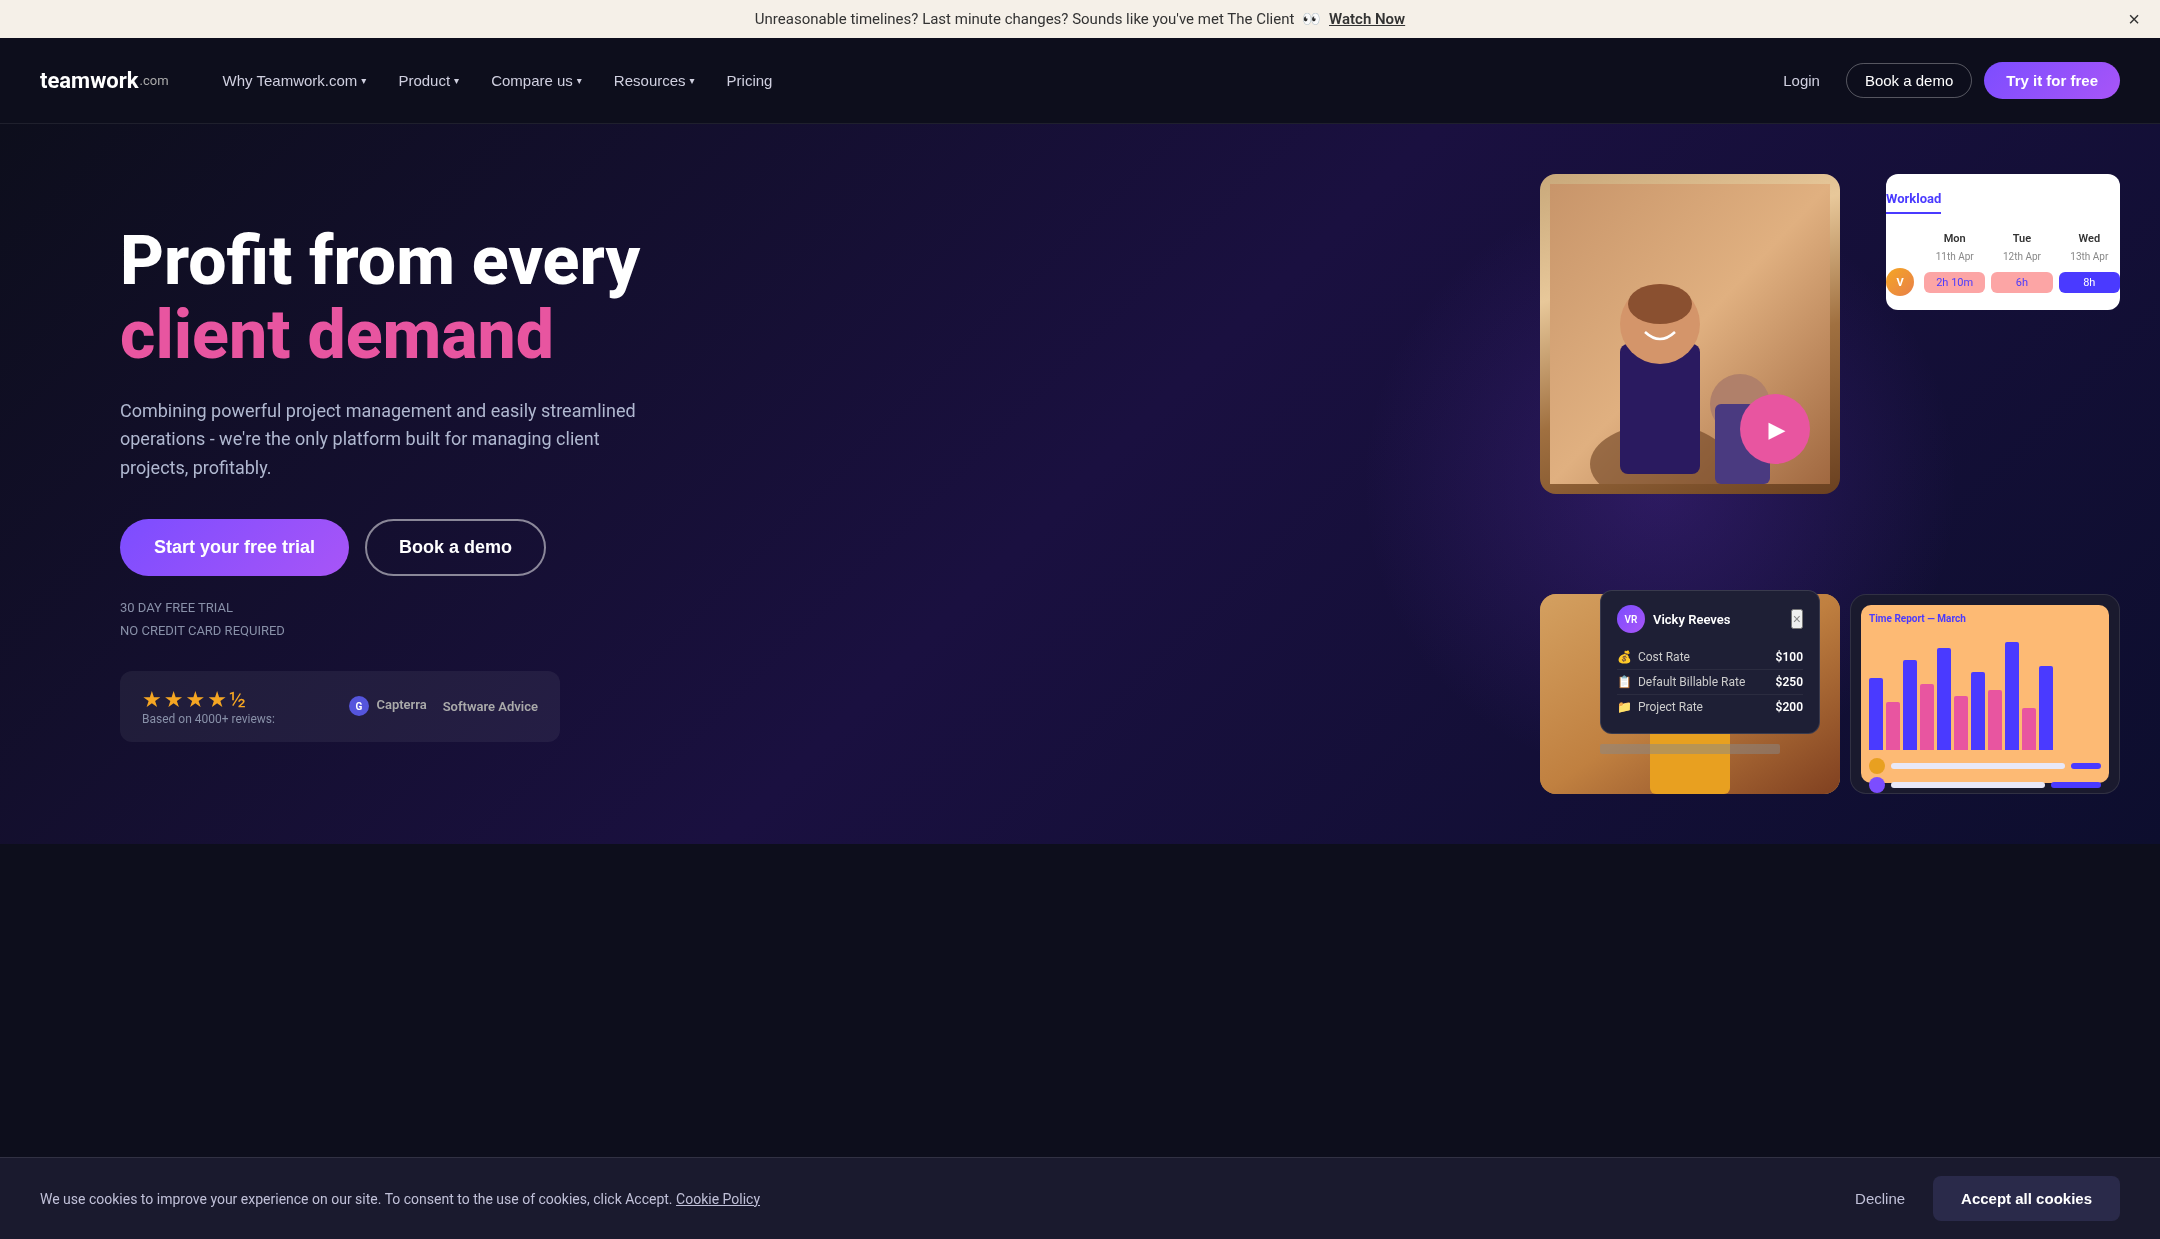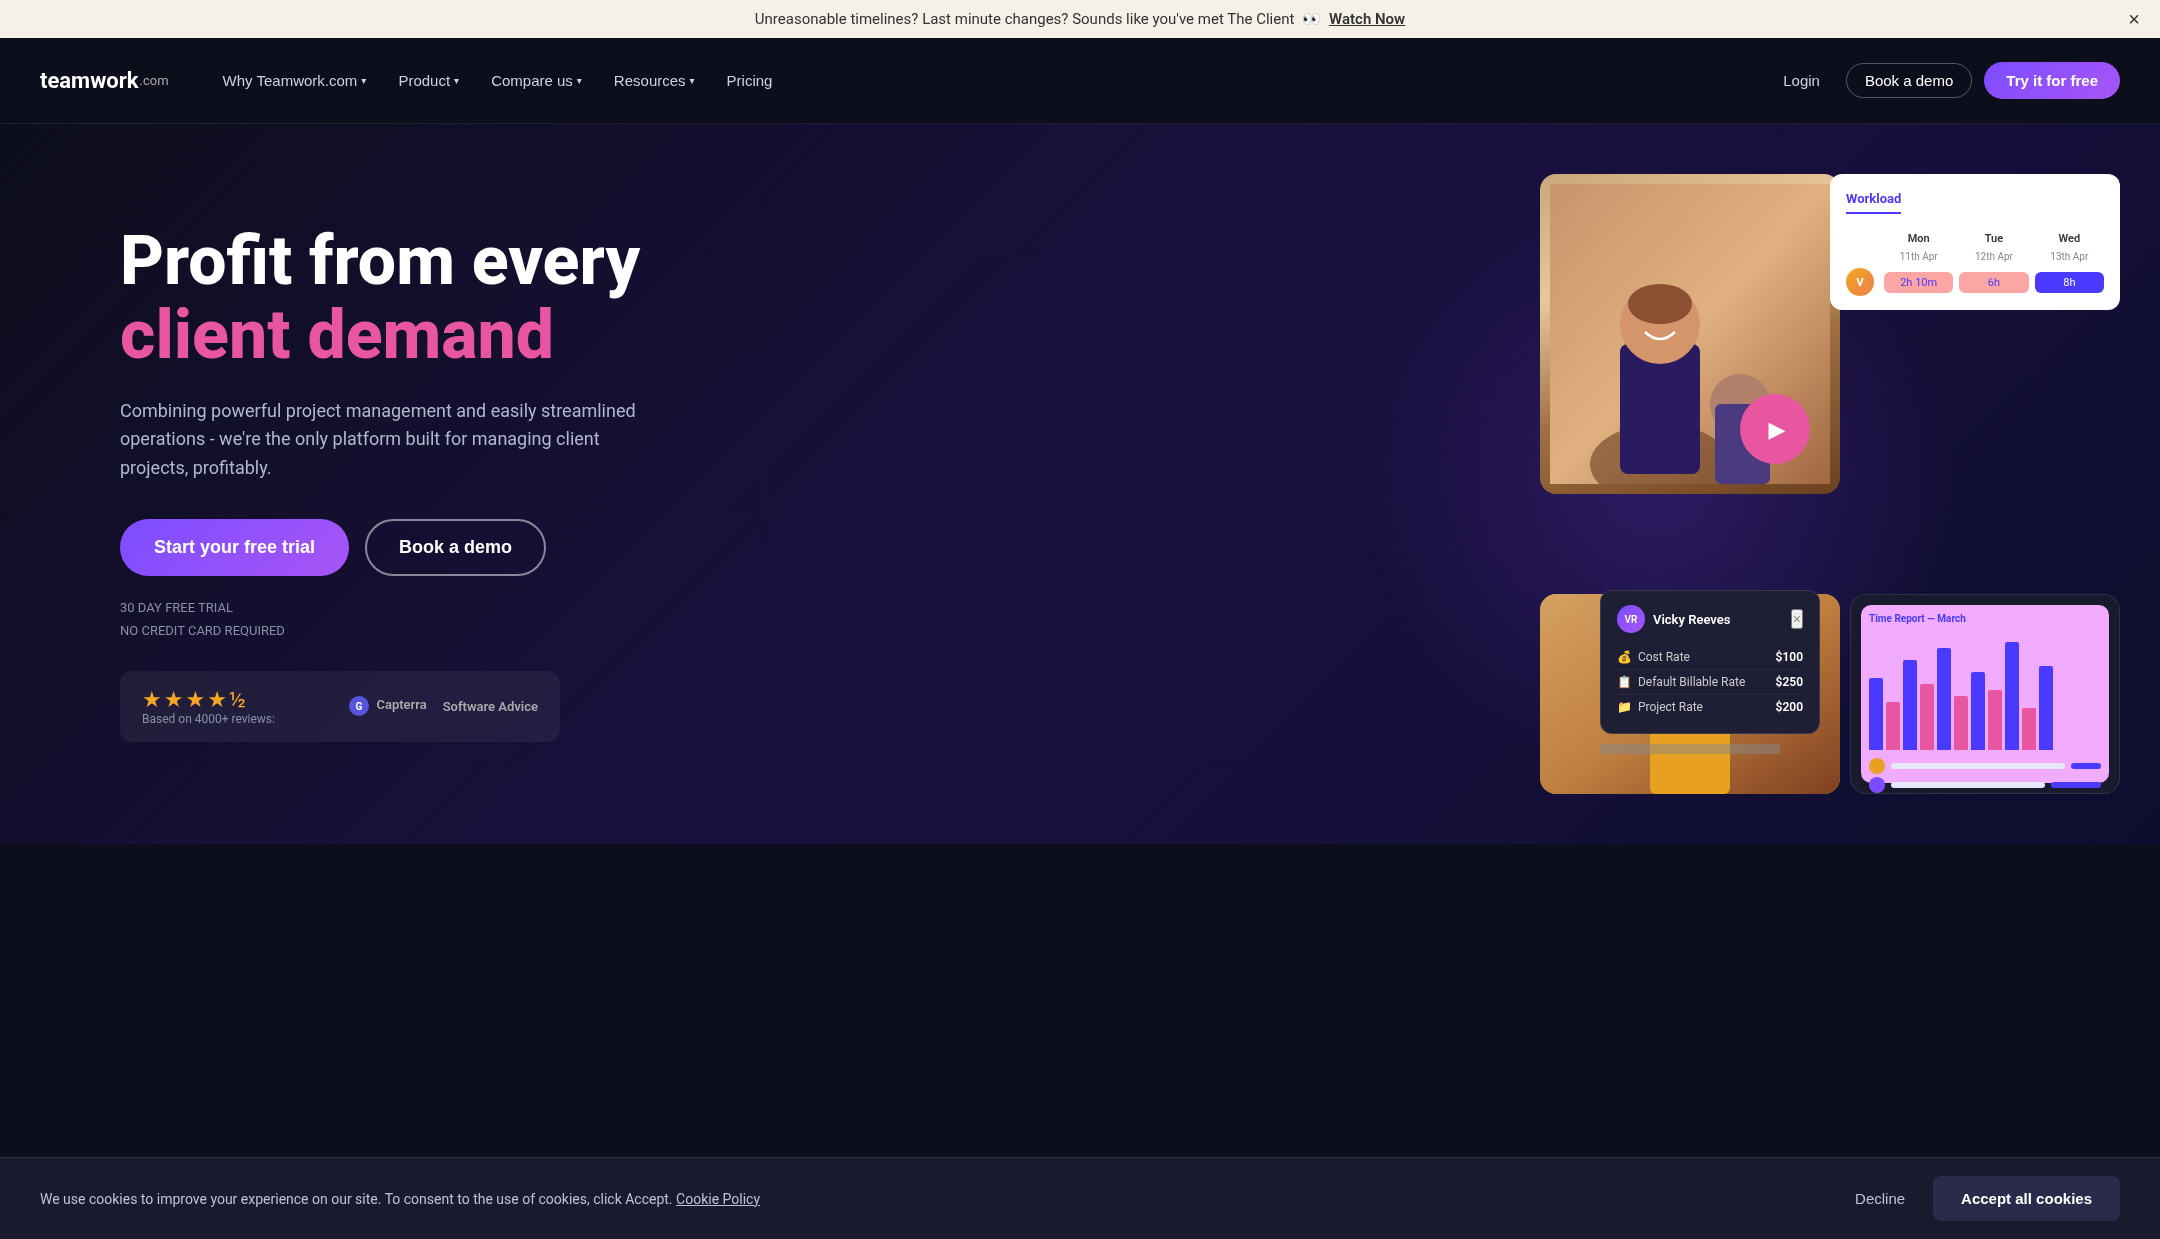--- a/index.html
+++ b/index.html
@@ -262,24 +262,24 @@
       content: '▶';
       font-size: 22px;
       color: #fff;
       margin-left: 4px;
     }
 
     .workload-card {
       position: absolute;
       top: 0;
       right: 0;
-      width: 290px;
+      width: 234px;
       background: #fff;
       border-radius: 12px;
-      padding: 14px 16px;
+      padding: 14px 0;
       color: #333;
     }
     .workload-header {
       font-size: 13px;
       font-weight: 700;
       color: #4a3aff;
       border-bottom: 2px solid #4a3aff;
       padding-bottom: 6px;
       margin-bottom: 10px;
       display: inline-block;
@@ -604,21 +604,21 @@
       <div class="billing-row">
         <span class="label">
           <span class="billing-icon">📁</span>
           <span>Project Rate</span>
         </span>
         <span class="value">$200</span>
       </div>
     </div>
 
     <div class="dashboard-card">
-      <div style="background:#f0abfc;width:100%;height:100%;border-radius:10px;padding:8px;">
+      <div style="background:#fdba74;width:100%;height:100%;border-radius:10px;padding:8px;">
         <div style="font-size:10px;font-weight:700;color:#4a3aff;margin-bottom:6px;">Time Report — March</div>
         <div style="display:flex;align-items:flex-end;gap:3px;height:120px;">
           <div style="background:#4a3aff;width:14px;height:60%;border-radius:2px 2px 0 0;"></div>
           <div style="background:#e855a0;width:14px;height:40%;border-radius:2px 2px 0 0;"></div>
           <div style="background:#4a3aff;width:14px;height:75%;border-radius:2px 2px 0 0;"></div>
           <div style="background:#e855a0;width:14px;height:55%;border-radius:2px 2px 0 0;"></div>
           <div style="background:#4a3aff;width:14px;height:85%;border-radius:2px 2px 0 0;"></div>
           <div style="background:#e855a0;width:14px;height:45%;border-radius:2px 2px 0 0;"></div>
           <div style="background:#4a3aff;width:14px;height:65%;border-radius:2px 2px 0 0;"></div>
           <div style="background:#e855a0;width:14px;height:50%;border-radius:2px 2px 0 0;"></div>

